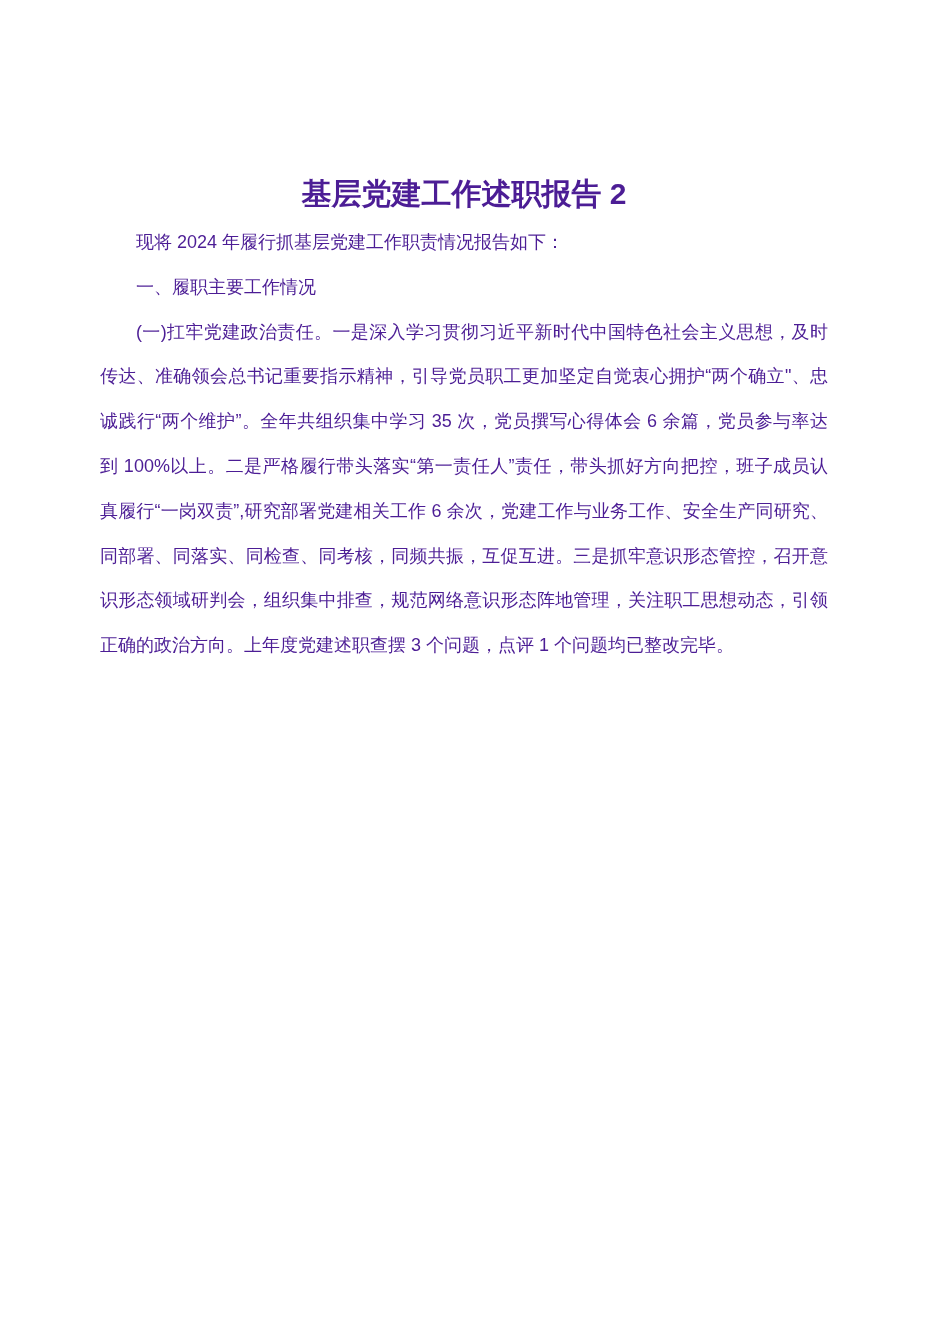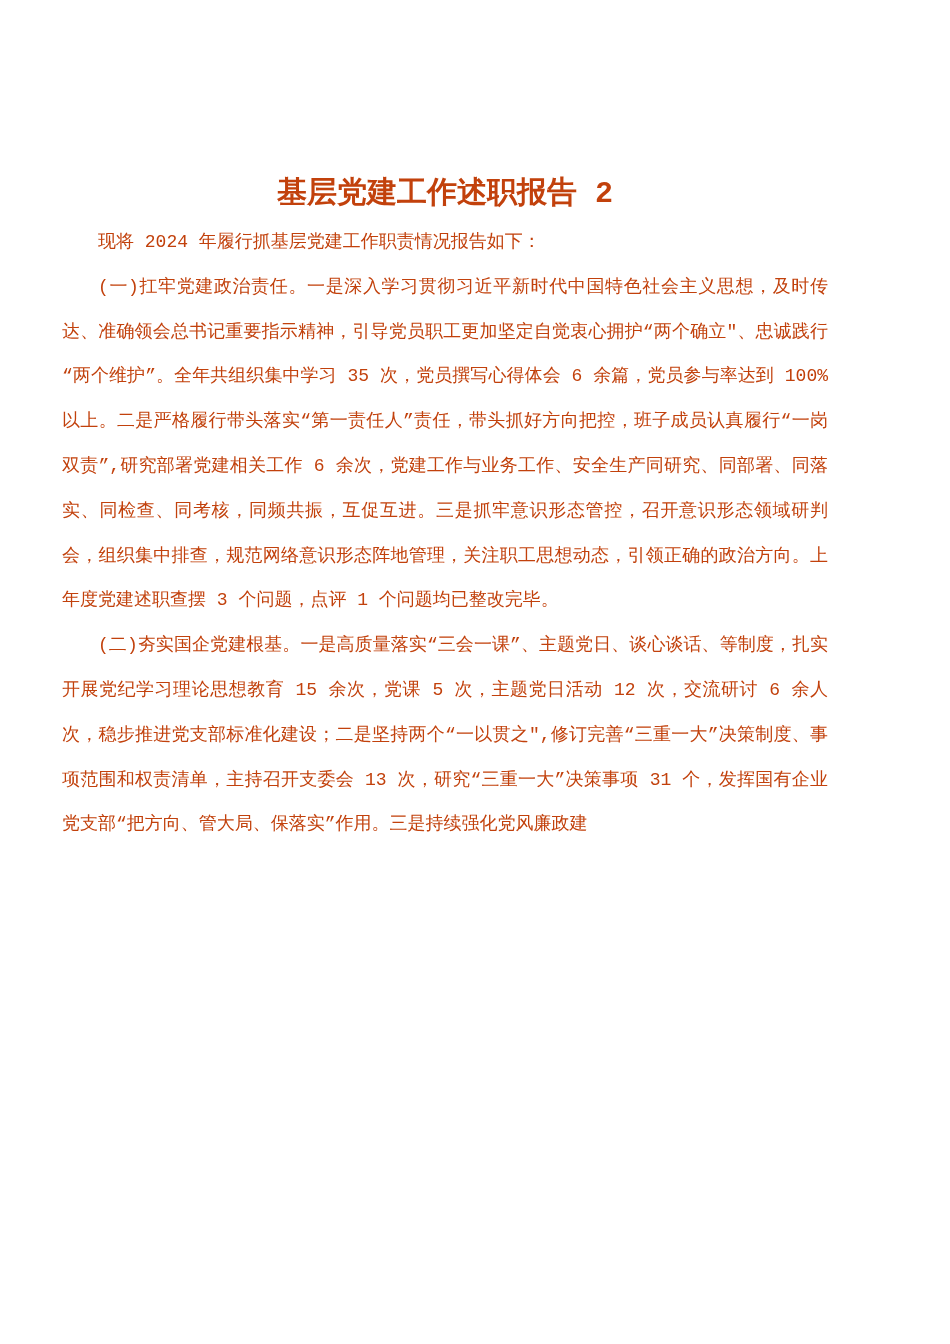--- a/index.html
+++ b/index.html
@@ -6,24 +6,24 @@
     margin: 0;
     padding: 0;
     background: #ffffff;
   }
   .page {
     position: relative;
     width: 950px;
     height: 1344px;
     box-sizing: border-box;
     margin: 0 auto;
-    padding: 168px 122px 0 62px;
+    padding: 168px 122px 0 100px;
     background: #ffffff;
-    color: #c2410c;
-    font-family: Liberation Mono, monospace;
+    color: #4c1d95;
+    font-family: Liberation Sans, sans-serif;
     overflow: hidden;
   }
   .doc-title {
     margin: 0;
     font-size: 30px;
     font-weight: 700;
     line-height: 52px;
     text-align: center;
     white-space: nowrap;
   }
@@ -39,17 +39,17 @@
   }
 </style>
 </head>
 <body>
 
 <div class="page">
   <h1 class="doc-title">基层党建工作述职报告 2</h1>
 
   <p class="para">现将 2024 年履行抓基层党建工作职责情况报告如下：</p>
 
+  <p class="para">一、履职主要工作情况</p>
 
   <p class="para">(一)扛牢党建政治责任。一是深入学习贯彻习近平新时代中国特色社会主义思想，及时传达、准确领会总书记重要指示精神，引导党员职工更加坚定自觉衷心拥护“两个确立"、忠诚践行“两个维护”。全年共组织集中学习 35 次，党员撰写心得体会 6 余篇，党员参与率达到 100%以上。二是严格履行带头落实“第一责任人”责任，带头抓好方向把控，班子成员认真履行“一岗双责”,研究部署党建相关工作 6 余次，党建工作与业务工作、安全生产同研究、同部署、同落实、同检查、同考核，同频共振，互促互进。三是抓牢意识形态管控，召开意识形态领域研判会，组织集中排查，规范网络意识形态阵地管理，关注职工思想动态，引领正确的政治方向。上年度党建述职查摆 3 个问题，点评 1 个问题均已整改完毕。</p>
 
-  <p class="para">(二)夯实国企党建根基。一是高质量落实“三会一课”、主题党日、谈心谈话、等制度，扎实开展党纪学习理论思想教育 15 余次，党课 5 次，主题党日活动 12 次，交流研讨 6 余人次，稳步推进党支部标准化建设；二是坚持两个“一以贯之",修订完善“三重一大”决策制度、事项范围和权责清单，主持召开支委会 13 次，研究“三重一大”决策事项 31 个，发挥国有企业党支部“把方向、管大局、保落实”作用。三是持续强化党风廉政建</p>
 </div>
 
 </body></html>

